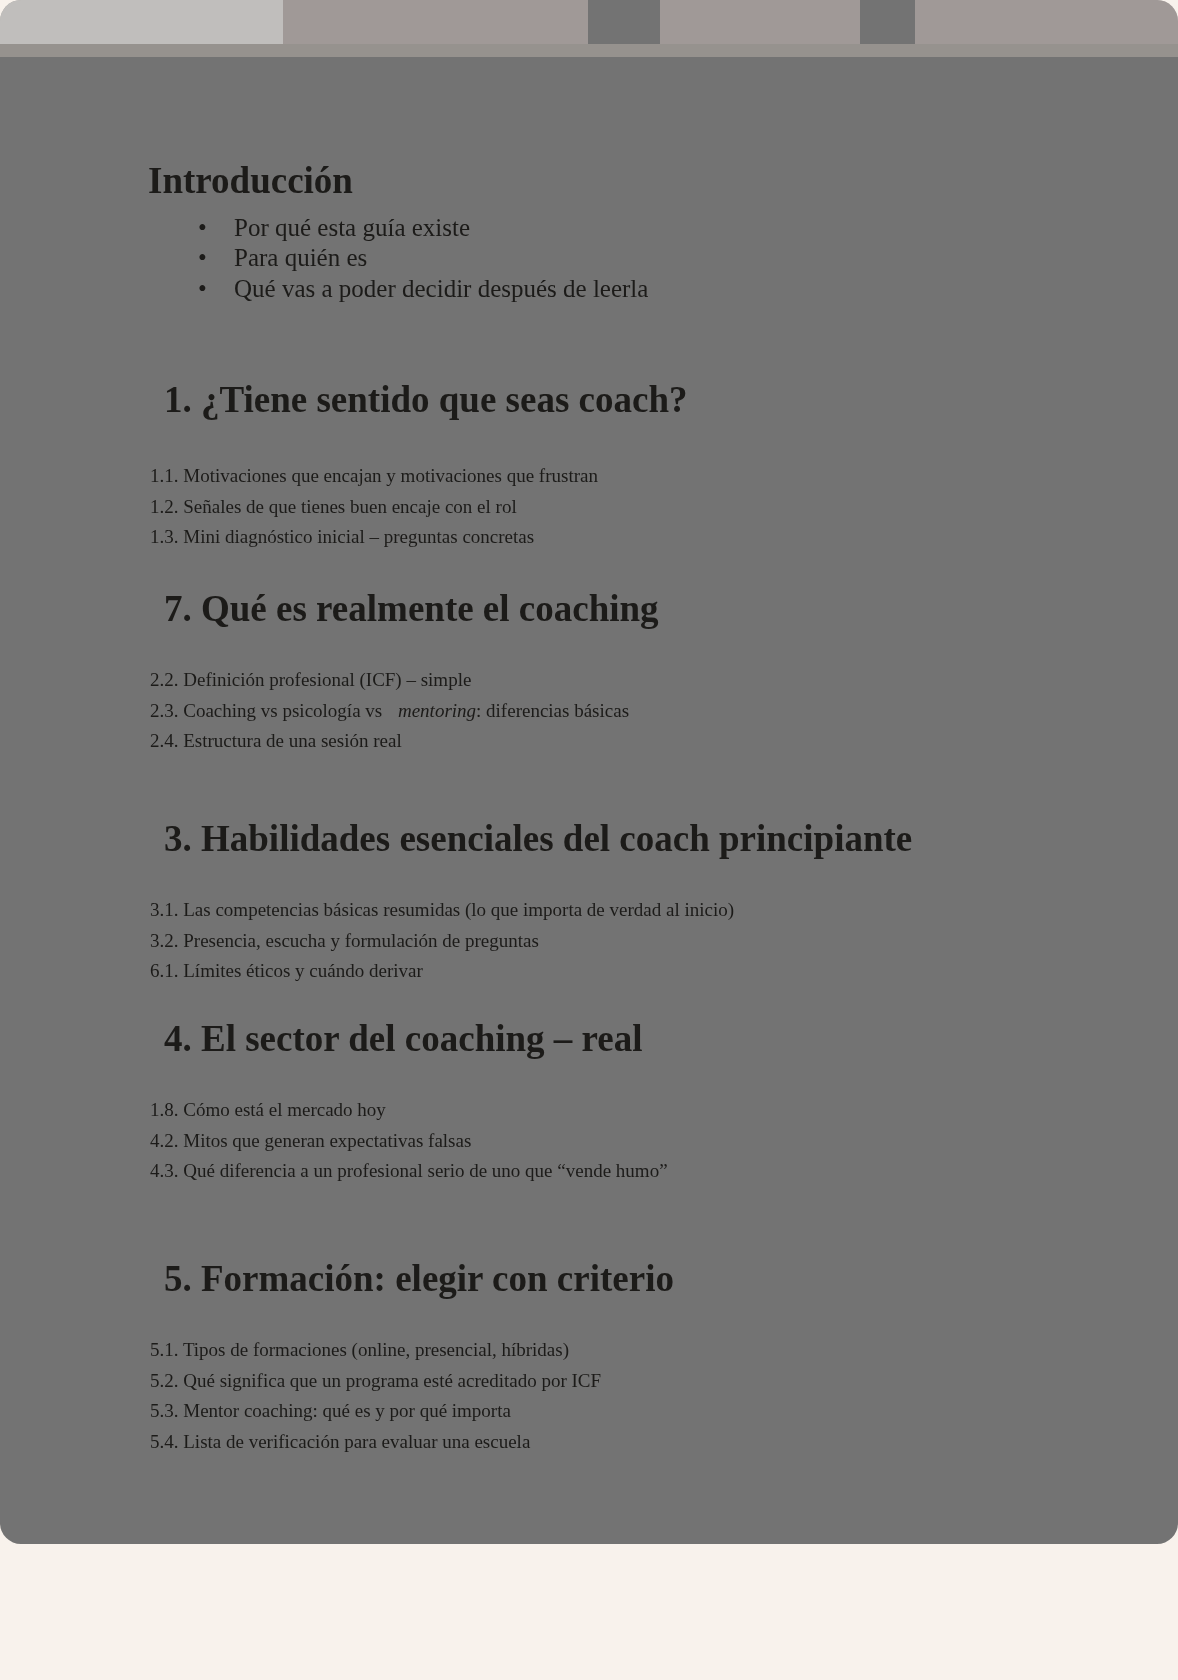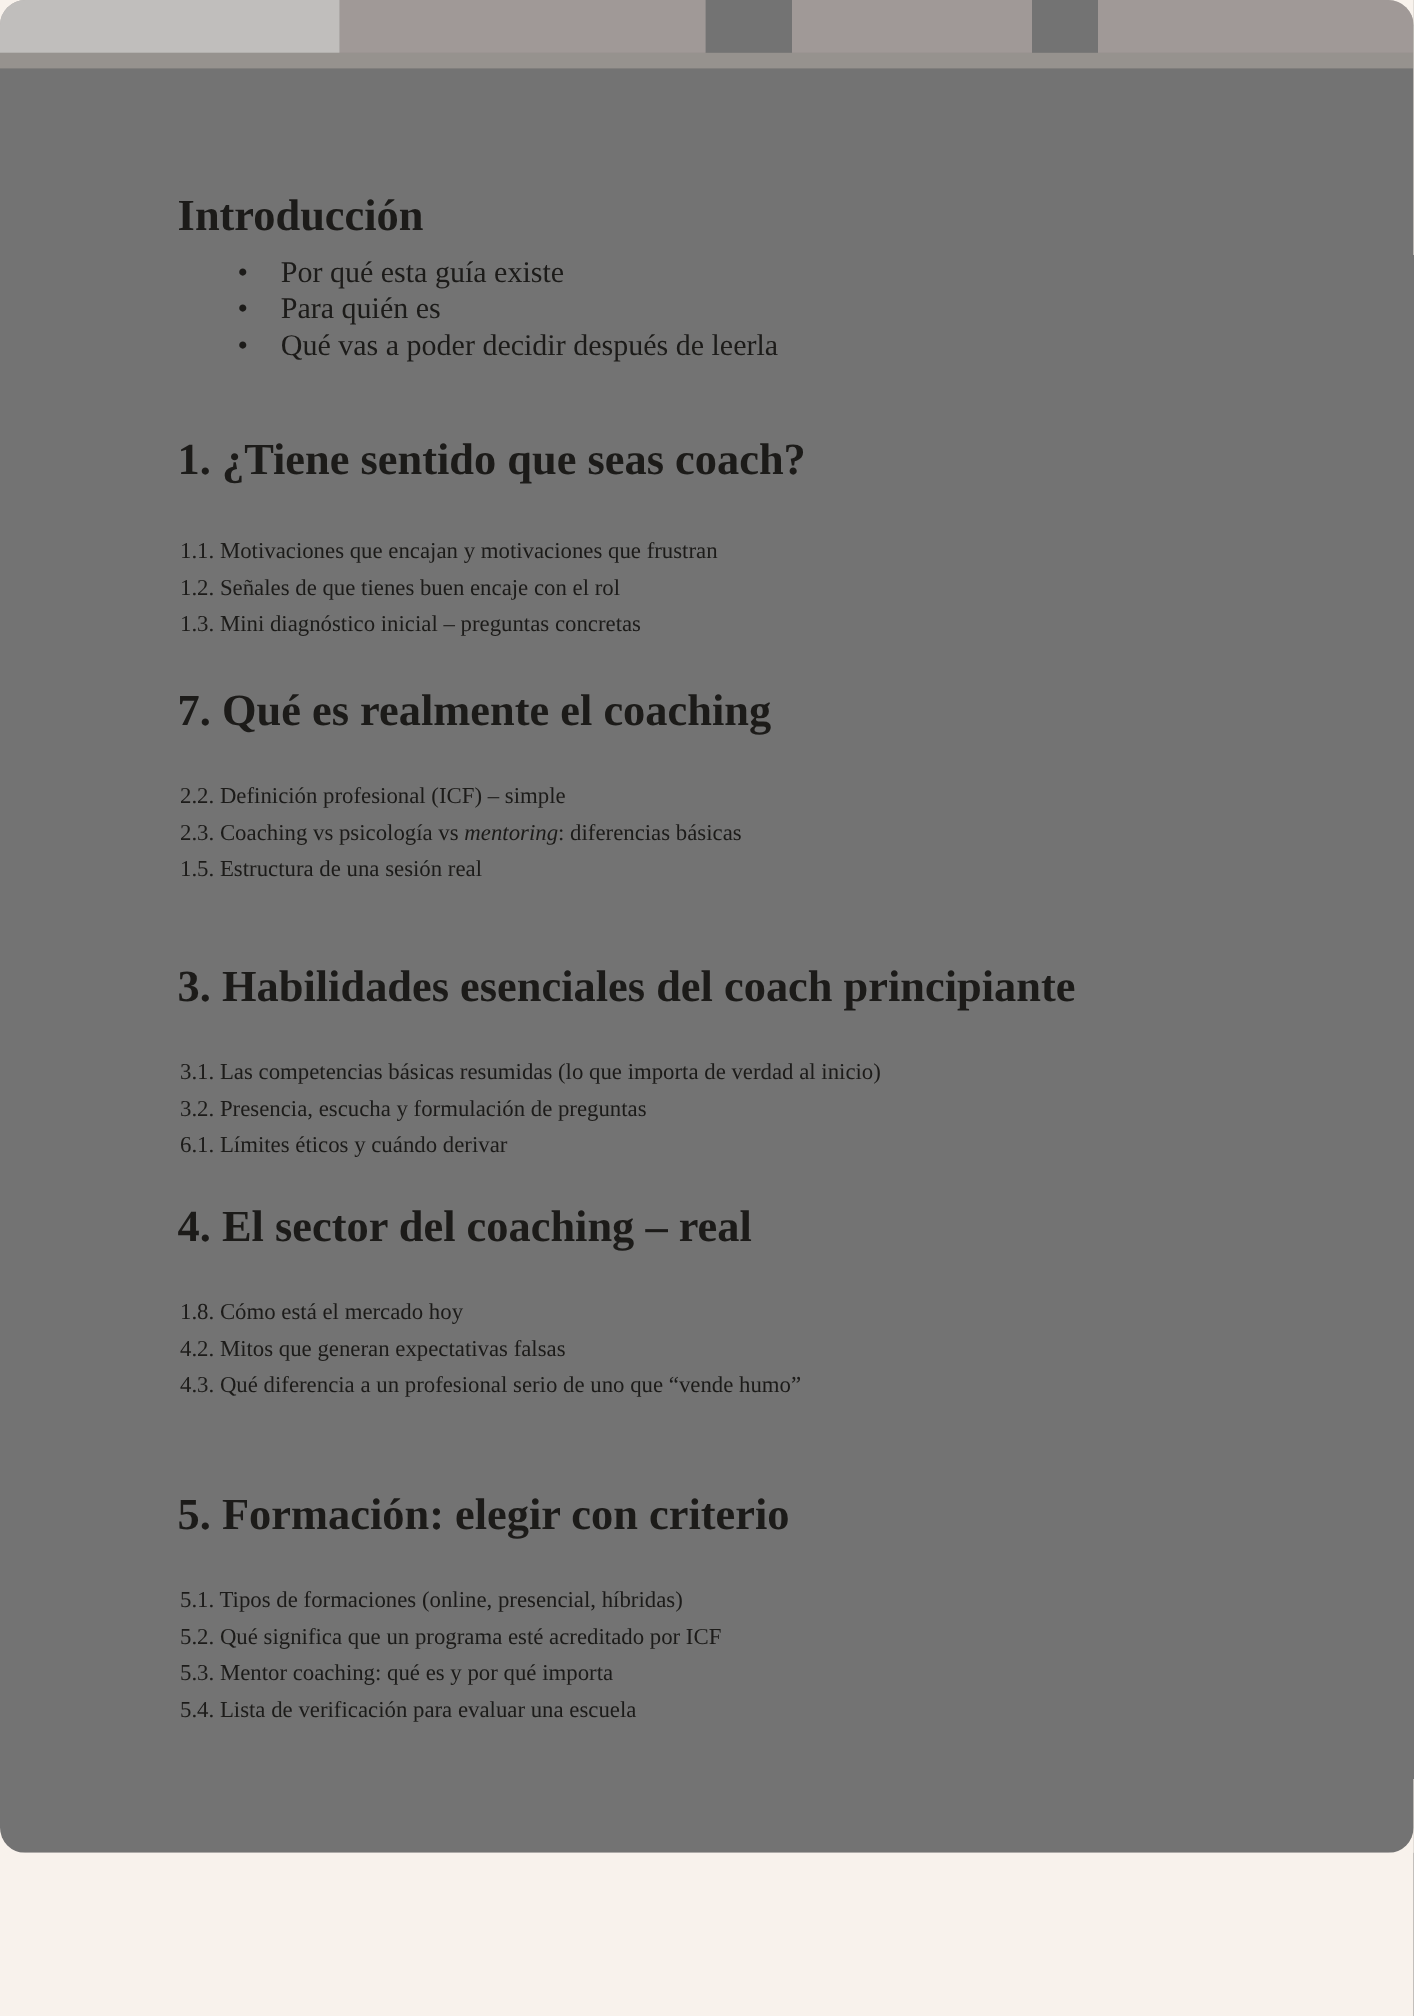--- a/index.html
+++ b/index.html
@@ -52,35 +52,35 @@
   .bullet-dot {
     width: 36px;
     flex: 0 0 36px;
   }
   .section {
     position: absolute;
     left: 148px;
     right: 120px;
   }
   .section-heading {
-    margin: 0;
+    margin: 16px;
     font-size: 37px;
     font-weight: bold;
     line-height: 44px;
     white-space: nowrap;
   }
   .section-items {
     margin: 34px 0 0 2px;
     padding: 0;
     list-style: none;
     font-size: 19px;
     line-height: 30.6px;
   }
   .section-items.first { margin-top: 39px; }
-  .em { font-style: italic; }
+  .em { font-style: italic; margin-left: 11px; }
 
   .logo-badge {
     position: absolute;
     left: 162px;
     top: 1554px;
     width: 67px;
     height: 67px;
     border-radius: 50%;
     background: #e9e8e1;
     border: 1px solid rgba(120,115,100,0.12);
@@ -144,21 +144,21 @@
       <li>1.2. Señales de que tienes buen encaje con el rol</li>
       <li>1.3. Mini diagnóstico inicial – preguntas concretas</li>
     </ul>
   </section>
 
   <section class="section" style="top:571px">
     <h2 class="section-heading">7. Qué es realmente el coaching</h2>
     <ul class="section-items">
       <li>2.2. Definición profesional (ICF) – simple</li>
       <li><span>2.3. Coaching vs psicología vs </span><span class="em">mentoring</span><span>: diferencias básicas</span></li>
-      <li>1.5. Estructura de una sesión real</li>
+      <li>2.4. Estructura de una sesión real</li>
     </ul>
   </section>
 
   <section class="section" style="top:801px">
     <h2 class="section-heading">3. Habilidades esenciales del coach principiante</h2>
     <ul class="section-items">
       <li>3.1. Las competencias básicas resumidas (lo que importa de verdad al inicio)</li>
       <li>3.2. Presencia, escucha y formulación de preguntas</li>
       <li>6.1. Límites éticos y cuándo derivar</li>
     </ul>

